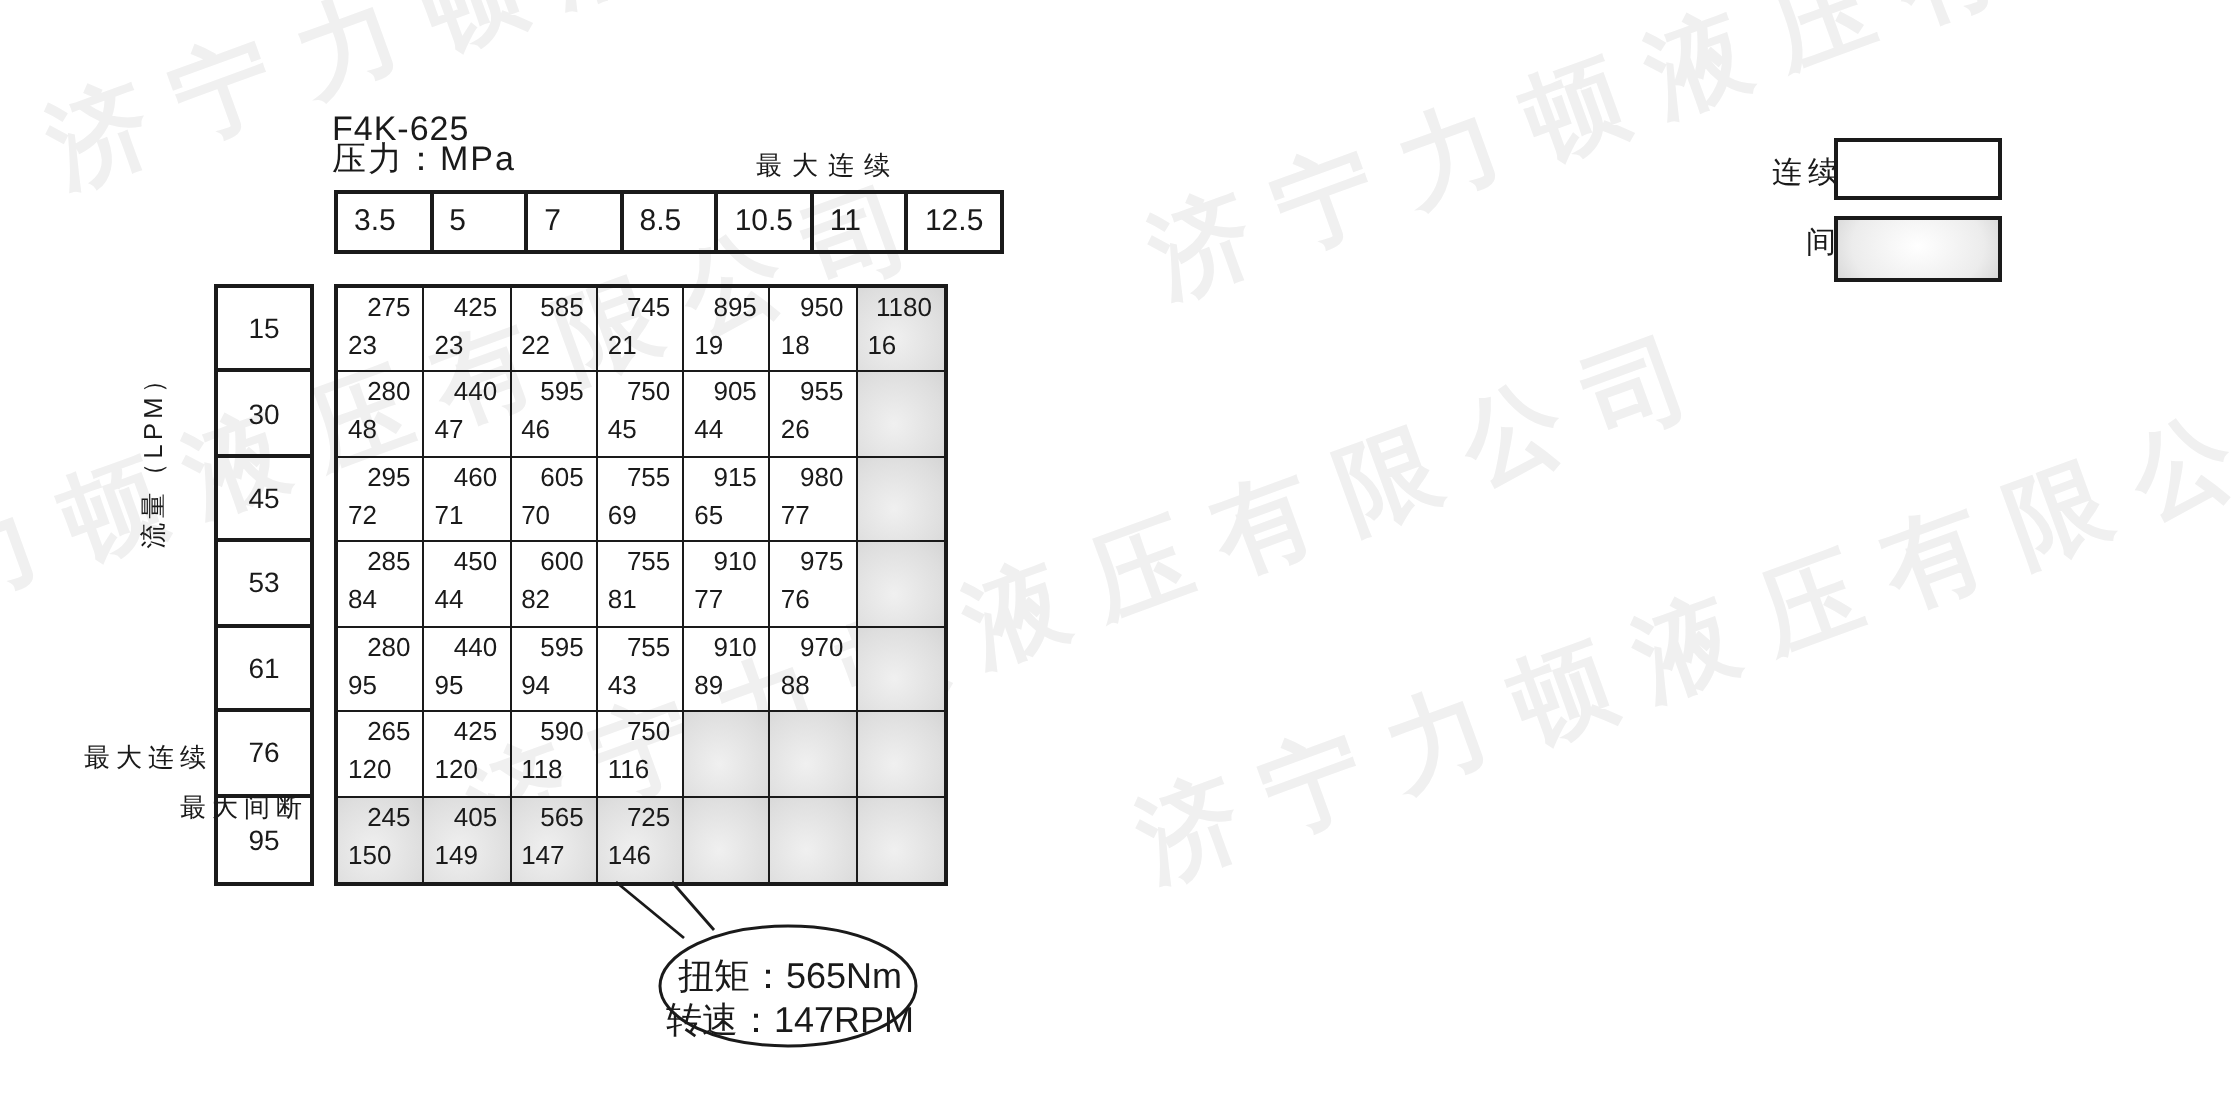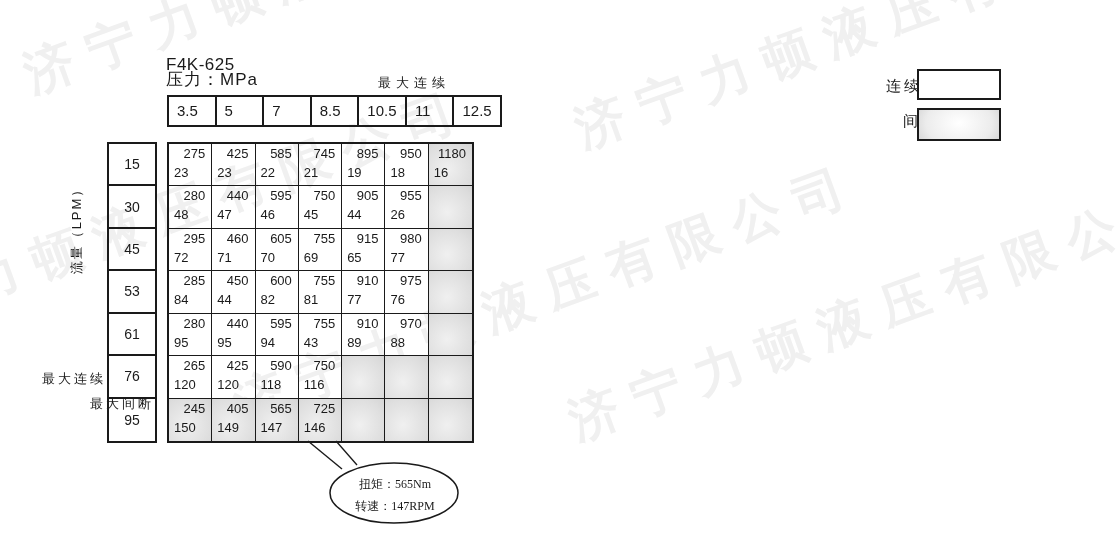--- a/index.html
+++ b/index.html
@@ -61,21 +61,21 @@
   
   .side-label { font-size:13px; letter-spacing:3px; }
   .side-max-cont { left:42px; top:370px; }
   .side-max-int  { left:42px; top:395px;margin-left:48px; }
   .flow-axis {
     left:77px; top:228px; font-size:13px; letter-spacing:2px; white-space:nowrap;
     transform:translate(-50%,-50%) rotate(-90deg);
   }
   
   .callout-svg { left:275px; top:433px; z-index:2; }
-  .callout-text { z-index:3; width:130px; text-align:center; font-size:12px; white-space:nowrap;font-family:Liberation Serif, serif; }
+  .callout-text { z-index:3; width:130px; text-align:center; font-size:18px; white-space:nowrap; }
   .callout-l1 { left:330px; top:476px; }
   .callout-l2 { left:330px; top:498px; }
   
   .legend-label { font-size:15px; letter-spacing:3px; }
   .legend-cont-label { left:886px; top:77px; }
   .legend-int-label  { left:886px; top:112px;margin-left:17px; }
   .legend-box { border:2px solid #1a1a1a; }
   .legend-box-cont { left:917px; top:69px; width:84px; height:31px; background:#ffffff; }
   .legend-box-int  { left:917px; top:108px; width:84px; height:33px;
     background:radial-gradient(ellipse 75% 150% at 50% 45%, #ffffff 0%, #ececec 55%, #c2c2c2 100%); }

